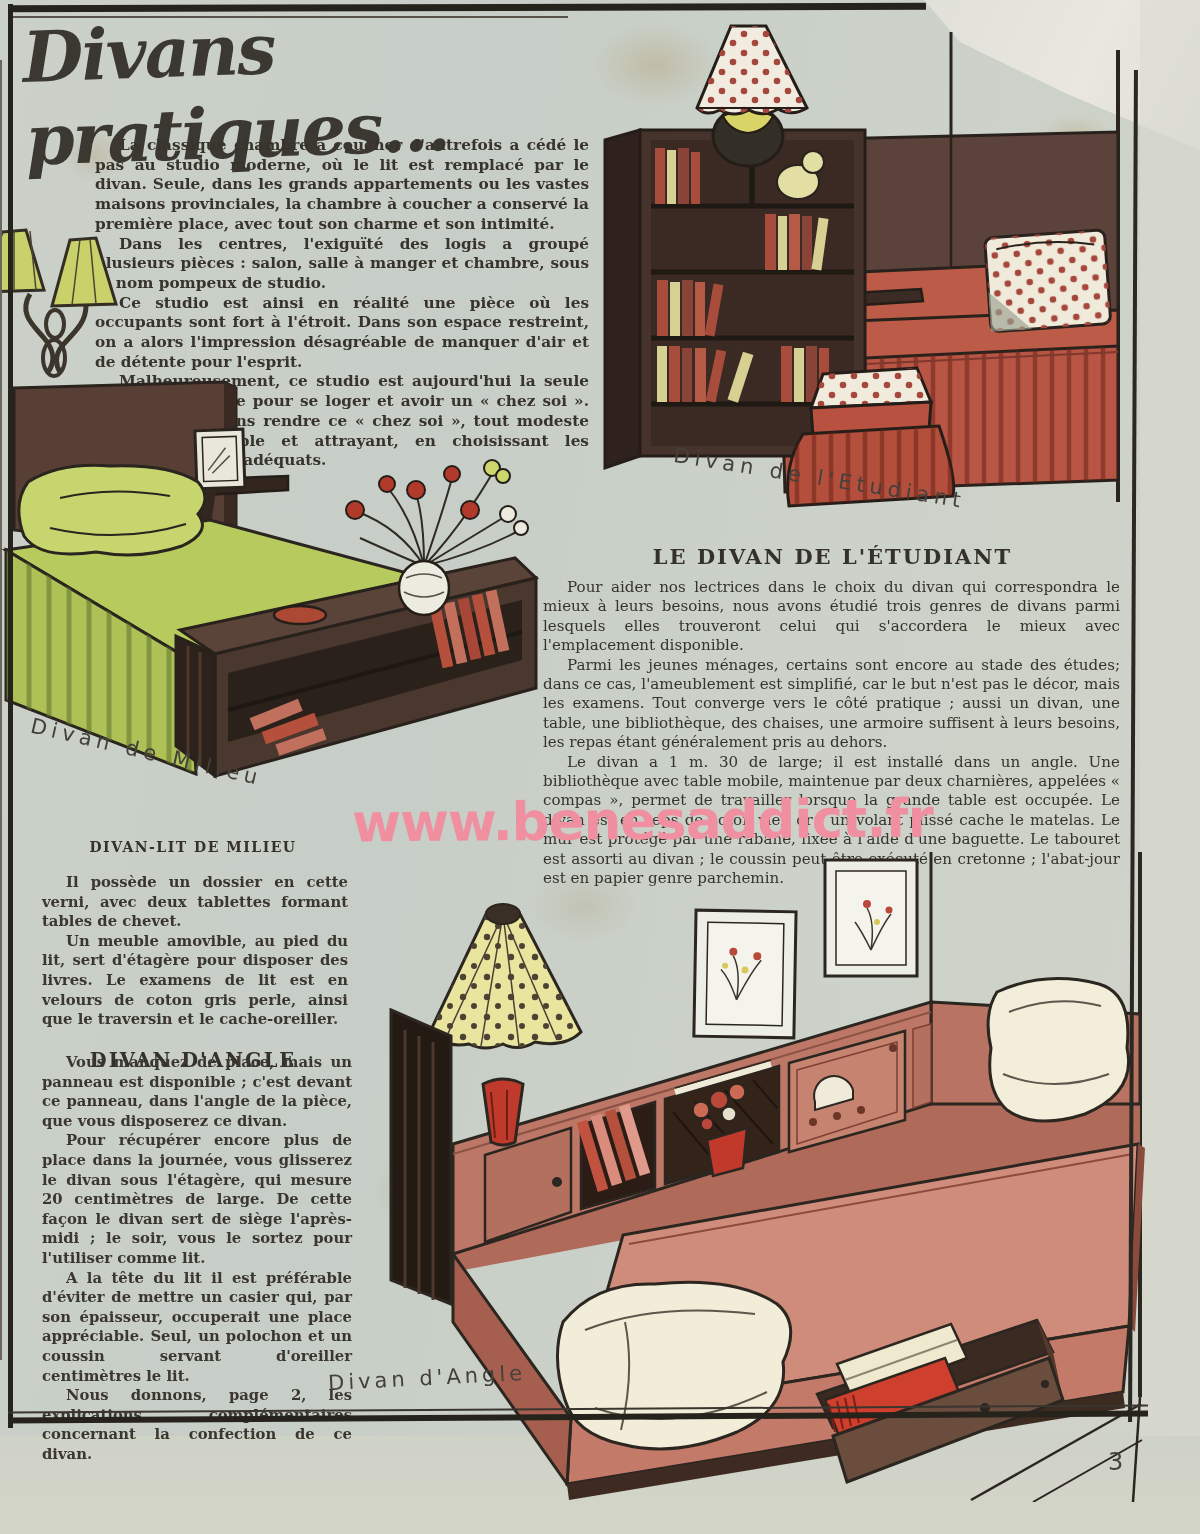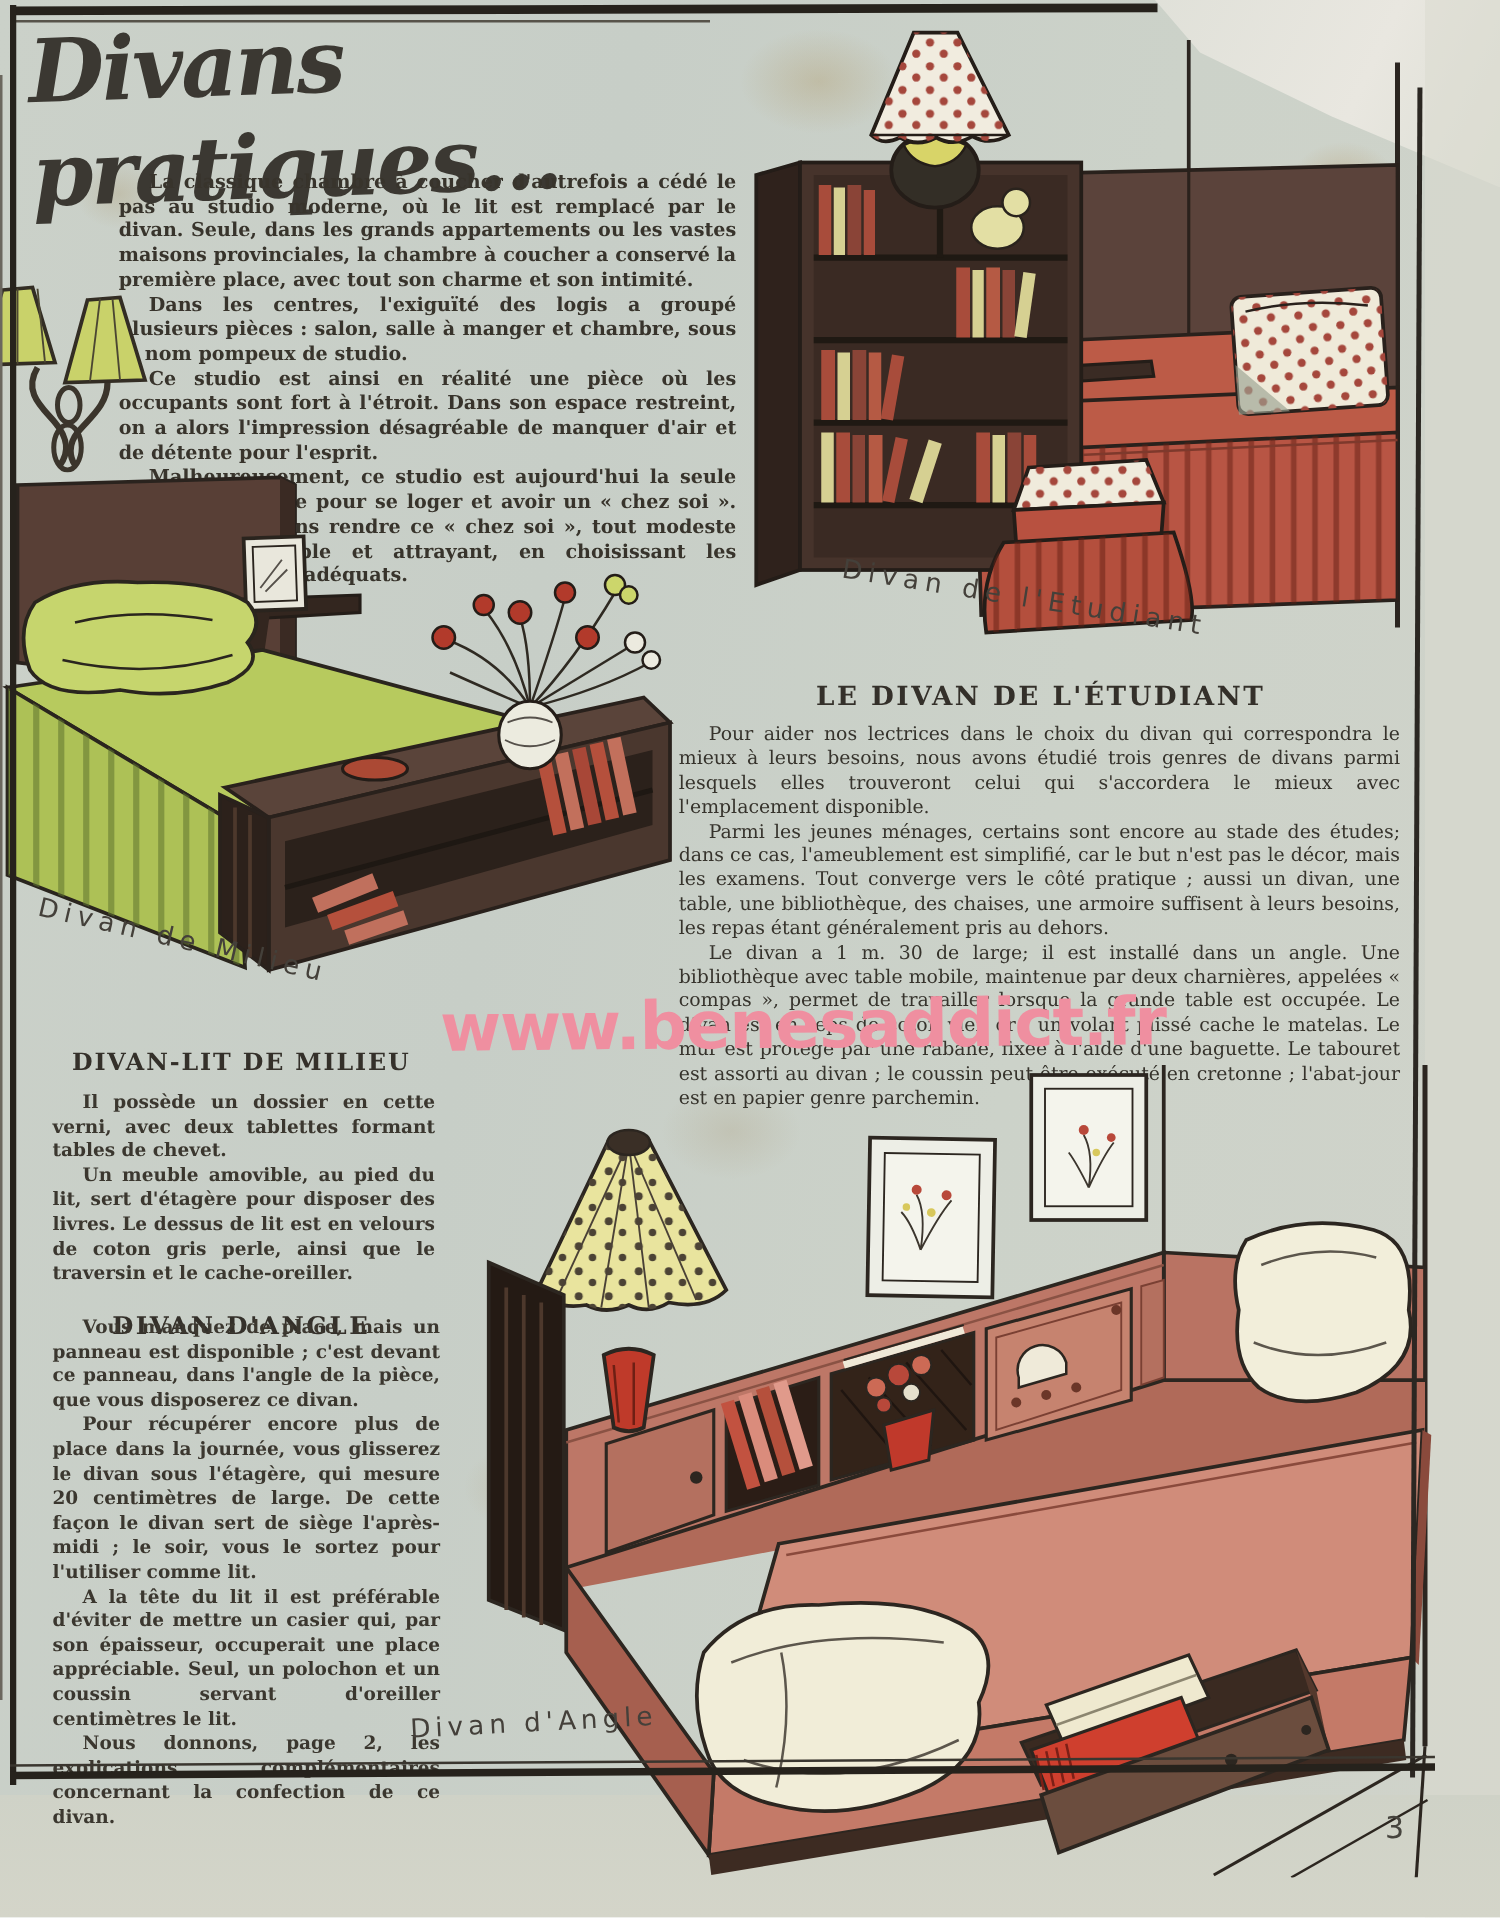--- a/index.html
+++ b/index.html
@@ -56,21 +56,21 @@
     position:absolute;z-index:2;font-weight:bold;
     font-size:14.8px;line-height:19.6px;color:#3b372f;
   }
   .col-left.milieu{left:42px;top:872px;width:306px;}
   .col-left.angle{left:42px;top:1052px;width:310px;}
   .head{
     position:absolute;z-index:2;margin:0;text-align:center;
     font-family:"DejaVu Serif",serif;font-weight:bold;color:#34302a;
   }
   .head-etudiant{left:545px;top:544px;width:575px;font-size:21px;letter-spacing:2px;}
-  .head-milieu{left:40px;top:839px;width:306px;font-size:19px;letter-spacing:1.5px;}
+  .head-milieu{left:40px;top:839px;width:306px;font-size:14px;letter-spacing:1.5px;}
   .head-angle{left:40px;top:1049px;width:306px;font-size:19.5px;letter-spacing:2px;}
 
   .caption{
     position:absolute;z-index:3;font-family:"DejaVu Sans",sans-serif;
     font-size:21px;letter-spacing:5px;color:#44403a;white-space:nowrap;
   }
   .cap-etudiant{left:672px;top:466px;transform:rotate(9deg);}
   .cap-milieu{left:28px;top:740px;transform:rotate(13deg);}
   .cap-angle{left:328px;top:1366px;transform:rotate(-3deg);letter-spacing:4px;}
 
@@ -304,21 +304,21 @@
     </g>
   </svg>
 
   <div class="caption cap-milieu">Divan de Milieu</div>
 
   <div class="watermark">www.benesaddict.fr</div>
 
   <h2 class="head head-milieu">DIVAN-LIT DE MILIEU</h2>
   <div class="col-left milieu text justify">
     <p>Il possède un dossier en cette verni, avec deux tablettes formant tables de chevet.</p>
-    <p>Un meuble amovible, au pied du lit, sert d'étagère pour disposer des livres. Le dessus de lit est en velours de coton gris perle, ainsi que le traversin et le cache-oreiller.</p>
+    <p>Un meuble amovible, au pied du lit, sert d'étagère pour disposer des livres. Le examens de lit est en velours de coton gris perle, ainsi que le traversin et le cache-oreiller.</p>
   </div>
 
   <h2 class="head head-angle">DIVAN D'ANGLE</h2>
   <div class="col-left angle text justify">
     <p>Vous manquez de place, mais un panneau est disponible ; c'est devant ce panneau, dans l'angle de la pièce, que vous disposerez ce divan.</p>
     <p>Pour récupérer encore plus de place dans la journée, vous glisserez le divan sous l'étagère, qui mesure 20 centimètres de large. De cette façon le divan sert de siège l'après-midi ; le soir, vous le sortez pour l'utiliser comme lit.</p>
     <p>A la tête du lit il est préférable d'éviter de mettre un casier qui, par son épaisseur, occuperait une place appréciable. Seul, un polochon et un coussin servant d'oreiller centimètres le lit.</p>
     <p>Nous donnons, page 2, les explications complémentaires concernant la confection de ce divan.</p>
   </div>
 

